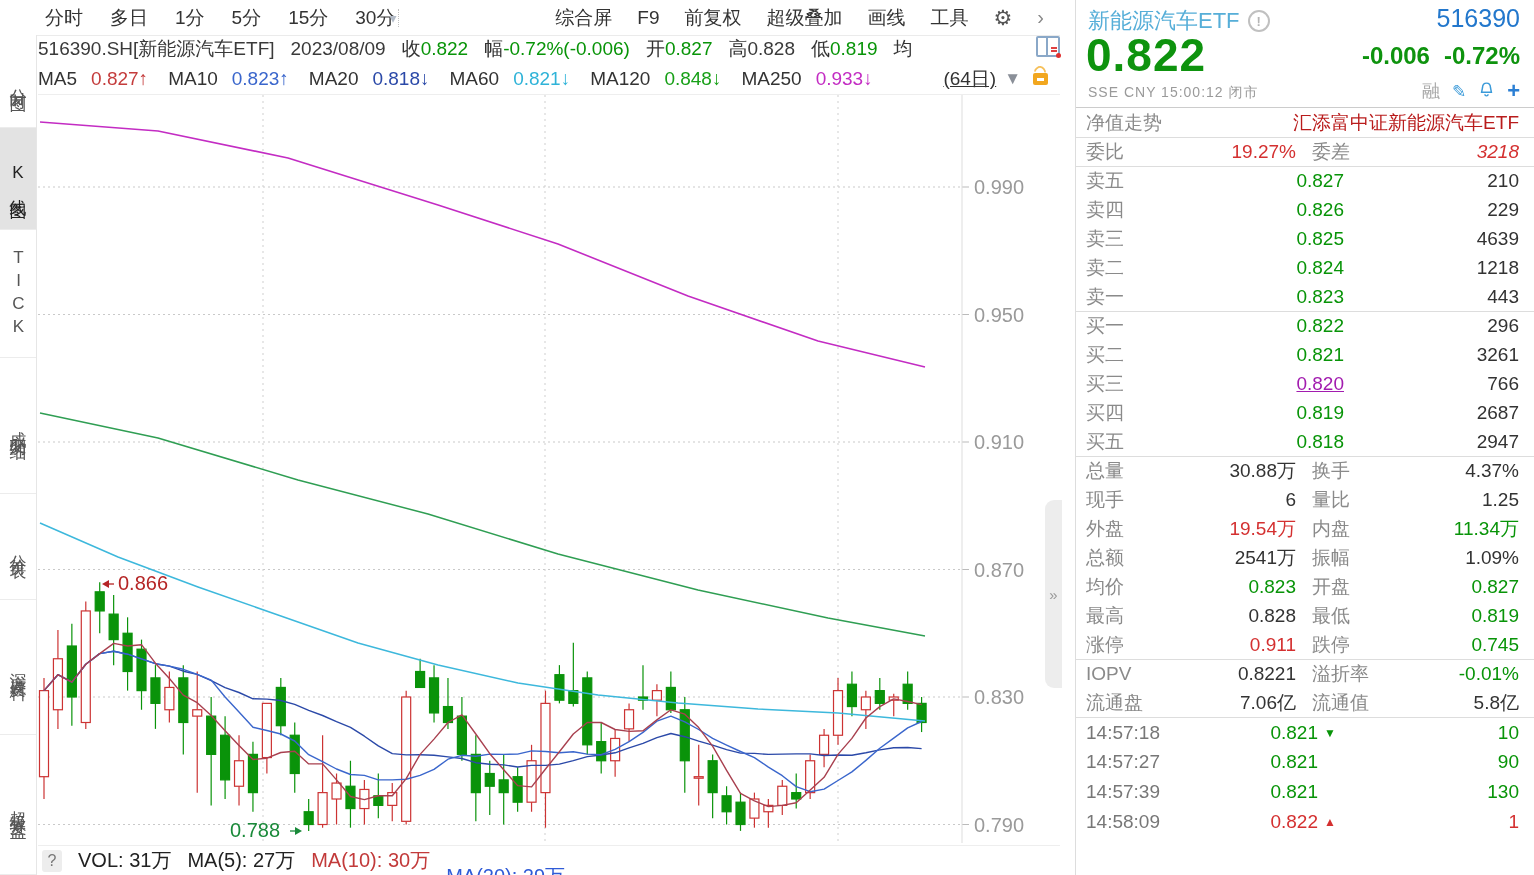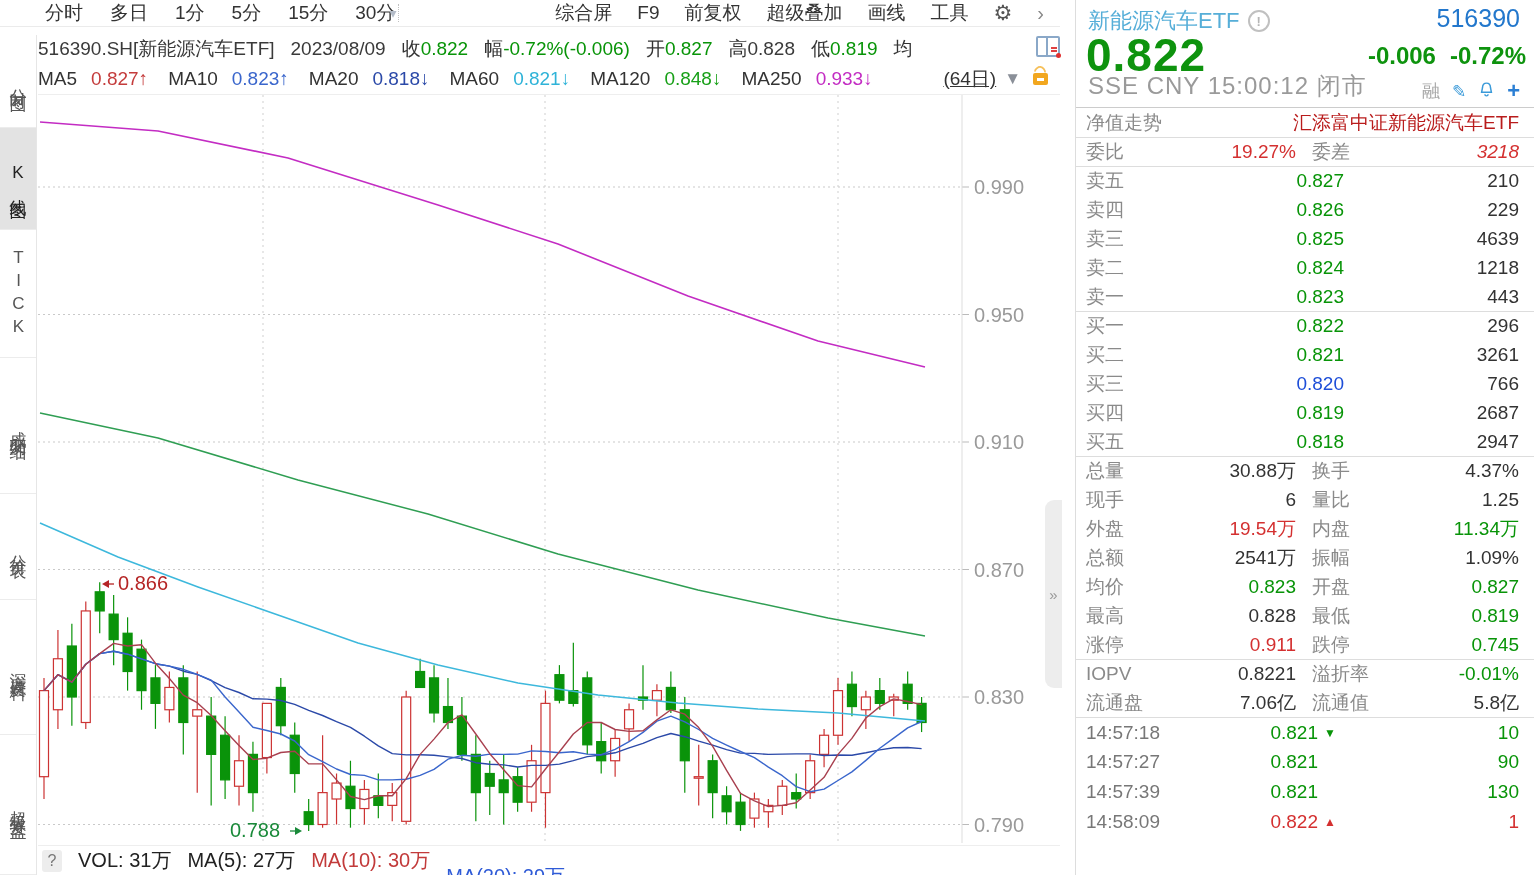--- a/index.html
+++ b/index.html
@@ -1,21 +1,21 @@
 <!DOCTYPE html>
 <html><head>
 <meta charset="utf-8">
 <style>
   html,body{margin:0;padding:0}
   body{width:1534px;height:875px;position:relative;overflow:hidden;background:#fff;
        font-family:"Liberation Sans","DejaVu Sans",sans-serif;color:#333}
   .abs{position:absolute}
 
   
-  #row1{left:0;top:0;width:1060px;height:27px;border-bottom:1px solid #ebebeb;
+  #row1{left:0;top:0;width:1060px;height:36px;border-bottom:1px solid #ebebeb;
         display:flex;align-items:center;box-sizing:border-box;padding-left:45px}
   .r1left{display:flex;gap:27px;font-size:19px;color:#333;align-items:center}
   .r1item{cursor:pointer;white-space:nowrap}
   .dd-icon{color:#b4bcc8;font-size:14px;margin-left:-6px}
   .dot-sep{border-left:1px dotted #c0c0c0;height:18px;margin-left:2px}
   .r1right{margin-left:auto;display:flex;gap:25px;font-size:19px;color:#333;
            align-items:center;padding-right:16px}
   .gear{font-size:21px;color:#555}
   .expand{color:#888;font-size:20px}
 
@@ -63,22 +63,22 @@
 
   
   #panel{left:1075px;top:0;width:459px;bottom:0;border-left:1px solid #ddd;box-sizing:border-box;background:#fff}
   .p-header{position:relative;height:108px;box-sizing:border-box;border-bottom:1px solid #ccc}
   .name-line{position:absolute;left:12px;top:6px;display:flex;align-items:center;gap:8px}
   .etf-name{font-size:22px;color:#56aed8}
   .info-circ{width:18px;height:18px;border:2px solid #c0c0c0;border-radius:50%;color:#b5b5b5;font-size:13px;
         display:flex;align-items:center;justify-content:center;font-weight:bold}
   .stock-code{position:absolute;right:14px;top:4px;font-size:25px;color:#2277cc}
   .last-price{position:absolute;left:10px;top:28px;font-size:46px;font-weight:bold;color:#0e930e;letter-spacing:1px}
-  .chg-line{position:absolute;right:8px;top:42px;font-size:24px;font-weight:bold;color:#0e930e;display:flex;gap:14px}
-  .sse-line{position:absolute;left:12px;bottom:5px;color:#9a9a9a;font-size:24px;letter-spacing:1px}
+  .chg-line{position:absolute;right:14px;top:42px;font-size:24px;font-weight:bold;color:#0e930e;display:flex;gap:14px}
+  .sse-line{position:absolute;left:12px;bottom:5px;color:#9a9a9a;font-size:14px;letter-spacing:1px}
   .hdr-icons{position:absolute;right:14px;bottom:4px;display:flex;gap:12px;align-items:center}
   .rong{color:#a8a8a8;font-size:18px}
   .pencil{color:#3a9ad9;font-size:17px}
   .plus{color:#2b7fd4;font-size:22px;font-weight:bold;line-height:18px}
 
   #panel-body{position:absolute;left:0;right:0;top:108px;bottom:0;overflow:hidden}
   .prow{display:flex;align-items:center;height:29px;padding:0 15px 0 10px;font-size:19px;box-sizing:border-box}
   .prow .c-lbl{color:#8a8a8a;width:86px;flex:none}
   .prow .c-price{width:172px;text-align:right;flex:none}
   .prow .c-vol{flex:1;text-align:right;color:#333}
@@ -426,21 +426,21 @@
         <span class="c-price" style="color: rgb(8, 148, 8);">0.822</span>
         <span class="c-vol">296</span>
       </div>
       <div class="prow">
         <span class="c-lbl">买二</span>
         <span class="c-price" style="color: rgb(8, 148, 8);">0.821</span>
         <span class="c-vol">3261</span>
       </div>
       <div class="prow">
         <span class="c-lbl">买三</span>
-        <span class="c-price" style="color: #1d4ed8;">0.820</span>
+        <span class="c-price" style="color: #a21caf; text-decoration: underline;">0.820</span>
         <span class="c-vol">766</span>
       </div>
       <div class="prow">
         <span class="c-lbl">买四</span>
         <span class="c-price" style="color: rgb(8, 148, 8);">0.819</span>
         <span class="c-vol">2687</span>
       </div>
       <div class="prow">
         <span class="c-lbl">买五</span>
         <span class="c-price" style="color: rgb(8, 148, 8);">0.818</span>

